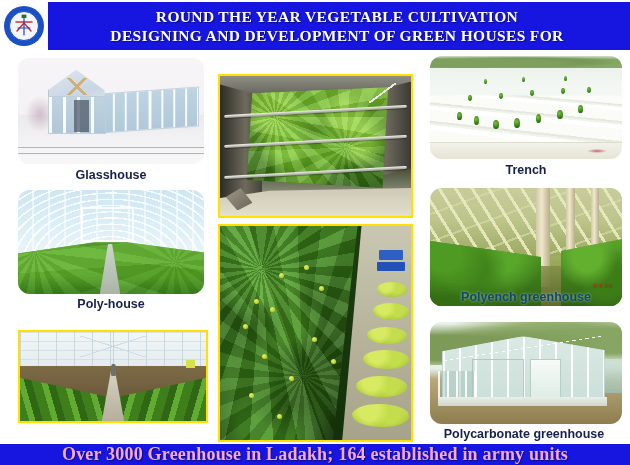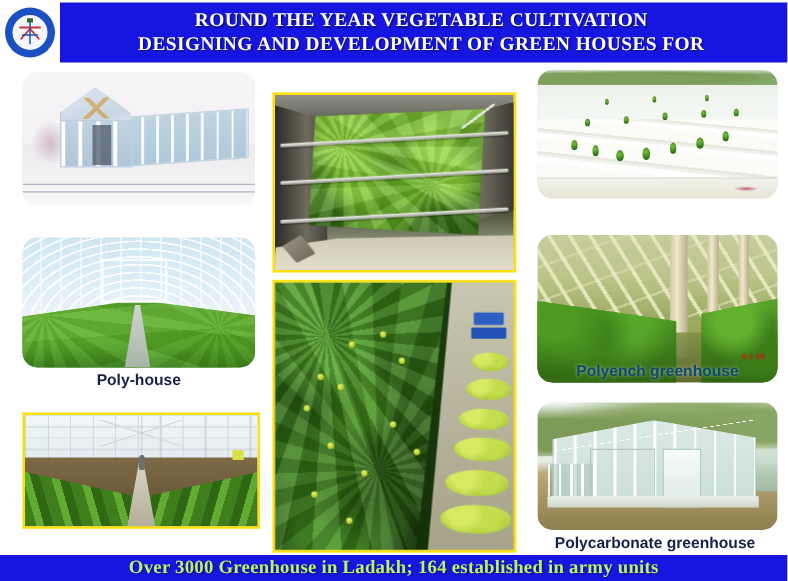--- a/index.html
+++ b/index.html
@@ -60,24 +60,24 @@
   .footer-bar {
     position: absolute;
     left: 0; top: 444px;
     width: 630px; height: 21px;
     background: #1616e0;
     display: flex;
     align-items: center;
     justify-content: center;
   }
   .footer-text {
-    color: #bef264;
+    color: #f9a8d4;
     font-family: "Liberation Serif", serif;
     font-weight: bold;
-    font-size: 15px;
+    font-size: 18px;
     letter-spacing: 0.2px;
     text-shadow: 1px 1px 1px rgba(0,0,0,0.4);
     white-space: nowrap;
   }
 
   
   .photo {
     position: absolute;
     overflow: hidden;
     background: #e8eef2;
@@ -559,20 +559,21 @@
       <div class="tree-l"></div>
         <div class="tree-r"></div>
       <div class="span"></div>
       <div class="gable"></div>
       <div class="front"></div>
       <div class="door"></div>
       <div class="rail" style="top:84%"></div>
       <div class="rail" style="top:90%"></div>
     </div>
   </div>
+  <div class="caption" style="left:18px; top:168px; width:186px;">Glasshouse</div>
 
   <div class="photo rounded" style="left:18px; top:190px; width:186px; height:104px;">
     <div class="scene sc-poly">
       <div class="arcs"></div>
         <div class="ribs"></div>
         <div class="box"></div>
       <div class="crop"></div>
         <div class="path"></div>
     </div>
   </div>
@@ -608,20 +609,21 @@
       <div class="seed" style="left:52%; top:33%; width:4px; height:6px;"></div>
       <div class="seed" style="left:68%; top:31%; width:4px; height:6px;"></div>
       <div class="seed" style="left:82%; top:30%; width:4px; height:6px;"></div>
       <div class="seed" style="left:28%; top:22%; width:3px; height:5px;"></div>
       <div class="seed" style="left:48%; top:20%; width:3px; height:5px;"></div>
       <div class="seed" style="left:70%; top:19%; width:3px; height:5px;"></div>
       <div class="edge"></div>
         <div class="pink"></div>
     </div>
   </div>
+  <div class="caption" style="left:430px; top:163px; width:192px;">Trench</div>
 
   <div class="photo rounded" style="left:430px; top:188px; width:192px; height:118px;">
     <div class="scene sc-polyench">
       <div class="trellis"></div>
       <div class="pillar p1"></div>
         <div class="pillar p2"></div>
         <div class="pillar p3"></div>
       <div class="floor"></div>
       <div class="bushL"></div>
         <div class="bushR"></div>

